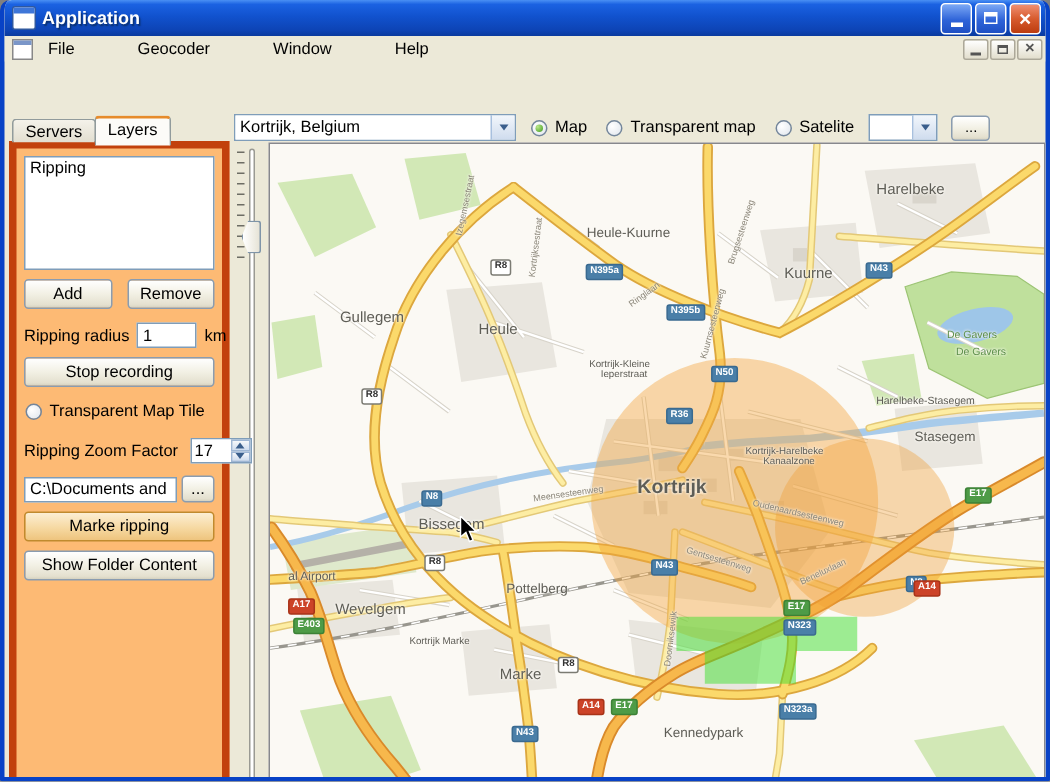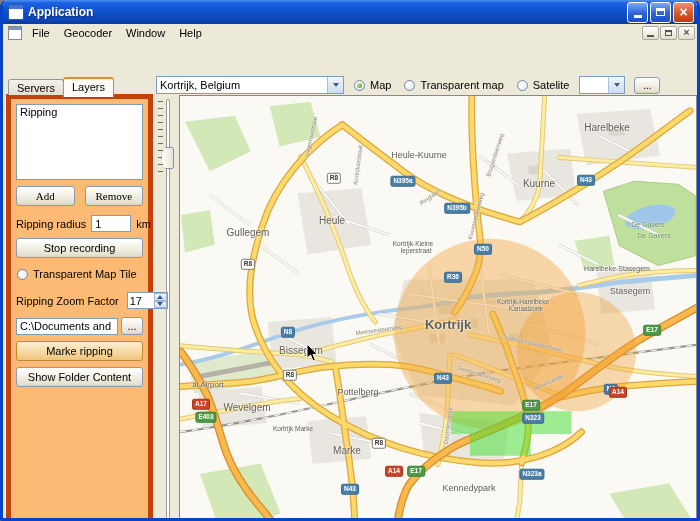--- a/index.html
+++ b/index.html
@@ -16,21 +16,21 @@
     box-sizing:border-box;display:flex;align-items:center;justify-content:center;}
   .tb-btn.minb,.tb-btn.maxb{background:linear-gradient(180deg,#7BA8F5,#2E63D8 55%,#1E4FC4);}
   .tb-btn.closeb{background:linear-gradient(180deg,#F09072,#D75B2E 50%,#BC3C0F);}
   .g-min{width:8px;height:3px;background:#fff;margin-top:9px;}
   .g-max{width:9px;height:8px;box-sizing:border-box;border:1px solid #fff;border-top:3px solid #fff;}
   .g-x{color:#fff;font-weight:bold;font-size:14px;line-height:1;}
   
   .menubar{height:17px;display:flex;align-items:center;padding:0 2px;background:#ECE9D8;}
   .mdi-icon{width:12px;height:12px;margin:0 3px;background:#fff;border:1px solid #888;position:relative;}
   .mdi-icon::before{content:"";position:absolute;left:0;top:0;right:0;height:3px;background:#7A96C8;}
-  .menu-items{display:flex;}
+  .menu-items{display:flex;gap:28px;}
   .menu-item{padding:1px 7px;font-size:11px;cursor:default;}
   .mdi-btns{margin-left:auto;display:flex;gap:1px;}
   .mdi-btn{width:17px;height:14px;box-sizing:border-box;border:1px solid #ACA899;border-radius:2px;
     background:linear-gradient(#FFFFFF,#E2DECD);display:flex;align-items:center;justify-content:center;}
   .g-min.d{background:#555;width:7px;height:2px;margin-top:6px;}
   .g-max.d{border:1px solid #555;border-top:2px solid #555;width:7px;height:6px;background:none;}
   .g-x.d{color:#555;font-size:11px;}
   
   .content{display:flex;height:477px;margin-top:34px;}
   .left-panel{width:150px;box-sizing:border-box;padding:1px 0 2px 3px;}
@@ -38,21 +38,21 @@
   .tab{font-size:11px;padding:2px 8px 0 8px;border:1px solid #919B9C;border-bottom:none;border-radius:3px 3px 0 0;
     background:linear-gradient(#F4F2EA,#E2DECF);margin-right:-1px;position:relative;top:3px;height:13px;}
   .tab.active{background:#FCFBF8;top:1px;height:16px;border-top:2px solid #E68B2C;z-index:3;}
   .tab-page{border:5px solid #c2410c;background:#fdba74;height:calc(100% - 19px);box-sizing:border-box;
     padding:5px 5px 0 5px;position:relative;z-index:1;}
   .listbox{height:74px;background:#fff;border:1px solid #7F9DB9;font-size:11px;overflow:hidden;}
   .list-item{padding:1px 3px;}
   .btn{height:20px;font-size:11px;font-family:inherit;color:#000;border:1px solid #8A9CB0;border-radius:3px;
     background:linear-gradient(180deg,#FFFFFF,#F2F0E4 50%,#E4E0CF 90%,#D6D2C0);}
   .btns2{display:flex;gap:10px;margin-top:6px;}
-  .btns2 .btn{flex:1;font-family:Liberation Serif, serif;}
+  .btns2 .btn{flex:1;}
   .wide{width:100%;margin-top:6px;display:block;}
   .btn.start{background:linear-gradient(180deg,#FCEED3,#F6D9A2 55%,#EEC47E);border-color:#C08A2E;}
   .row{display:flex;align-items:center;}
   .lbl{font-size:11px;white-space:nowrap;}
   .radius-row{gap:5px;margin-top:9px;}
   .tb{border:1px solid #7F9DB9;font-size:11px;font-family:inherit;padding:1px 3px;background:#fff;}
   .radius-input{width:32px;height:13px;}
   .tile-opts{margin-top:8px;}
   .radio-row{display:flex;align-items:center;gap:5px;padding:2px 1px;font-size:11px;}
   .radio{width:11px;height:11px;box-sizing:border-box;border-radius:50%;border:1px solid #74869B;
@@ -381,21 +381,21 @@
 
             <circle cx="311" cy="240" r="96" opacity="0.42" fill="#F2A43B"></circle>
             <circle cx="398" cy="258" r="60" opacity="0.38" fill="#EE9F35"></circle>
             <path opacity="0.5" d="M272,318 L393,318 L393,341 L352,341 L352,363 L291,363 L291,341 L272,341 Z" fill="#3FE02F"></path>
           </svg>
 
           <div class="map-labels">
               <div class="mlabel" style="left: 239px; top: 59px; font-size: 9px; transform: translate(-50%, -50%);">Heule-Kuurne</div>
               <div class="mlabel" style="left: 359px; top: 87px; font-size: 10px; transform: translate(-50%, -50%);">Kuurne</div>
               <div class="mlabel" style="left: 427px; top: 31px; font-size: 10px; transform: translate(-50%, -50%);">Harelbeke</div>
-              <div class="mlabel" style="left: 46px; top: 136px; font-size: 10px; transform: translate(-50%, -50%); padding-left: 44px;">Gullegem</div>
+              <div class="mlabel" style="left: 46px; top: 116px; font-size: 10px; transform: translate(-50%, -50%); padding-left: 44px;">Gullegem</div>
               <div class="mlabel" style="left: 152px; top: 124px; font-size: 10px; transform: translate(-50%, -50%);">Heule</div>
               <div class="mlabel" style="left: 233px; top: 147px; font-size: 6.5px; transform: translate(-50%, -50%);">Kortrijk-Kleine</div>
               <div class="mlabel" style="left: 236px; top: 154px; font-size: 6.5px; transform: translate(-50%, -50%);">Ieperstraat</div>
               <div class="mlabel" style="left: 268px; top: 228px; font-size: 13px; transform: translate(-50%, -50%); font-weight: bold;">Kortrijk</div>
               <div class="mlabel" style="left: 343px; top: 205px; font-size: 6.5px; transform: translate(-50%, -50%);">Kortrijk-Harelbeke</div>
               <div class="mlabel" style="left: 346px; top: 212px; font-size: 6.5px; transform: translate(-50%, -50%);">Kanaalzone</div>
               <div class="mlabel" style="left: 437px; top: 172px; font-size: 7px; transform: translate(-50%, -50%);">Harelbeke-Stasegem</div>
               <div class="mlabel" style="left: 450px; top: 195px; font-size: 9px; transform: translate(-50%, -50%);">Stasegem</div>
               <div class="mlabel" style="left: 468px; top: 128px; font-size: 7px; transform: translate(-50%, -50%); color: rgb(93, 143, 74);">De Gavers</div>
               <div class="mlabel" style="left: 474px; top: 139px; font-size: 7px; transform: translate(-50%, -50%); color: rgb(93, 143, 74);">De Gavers</div>

